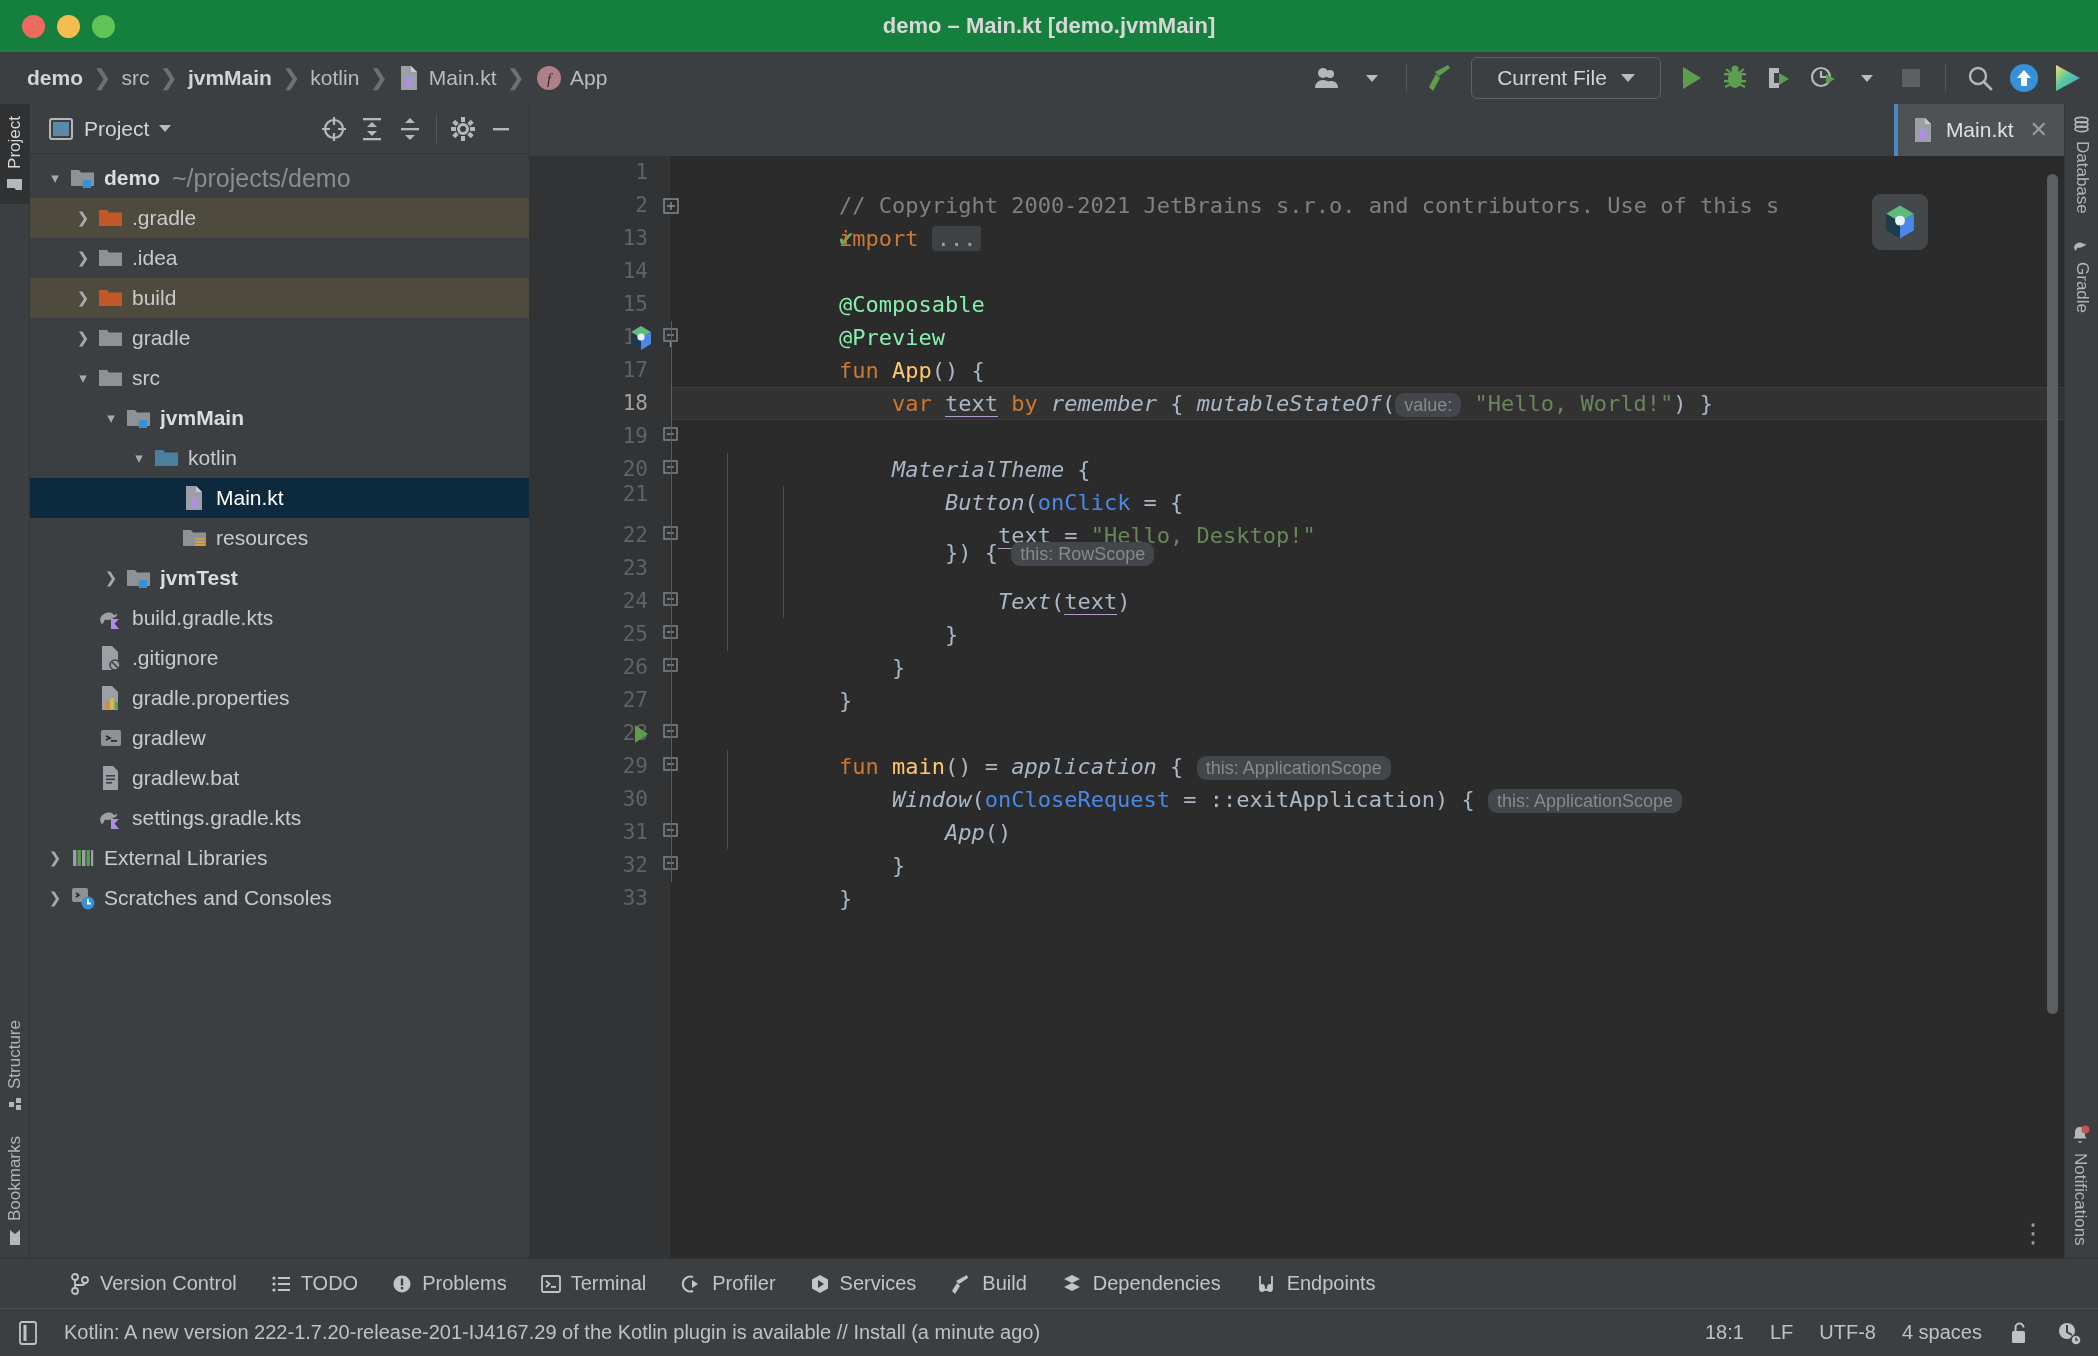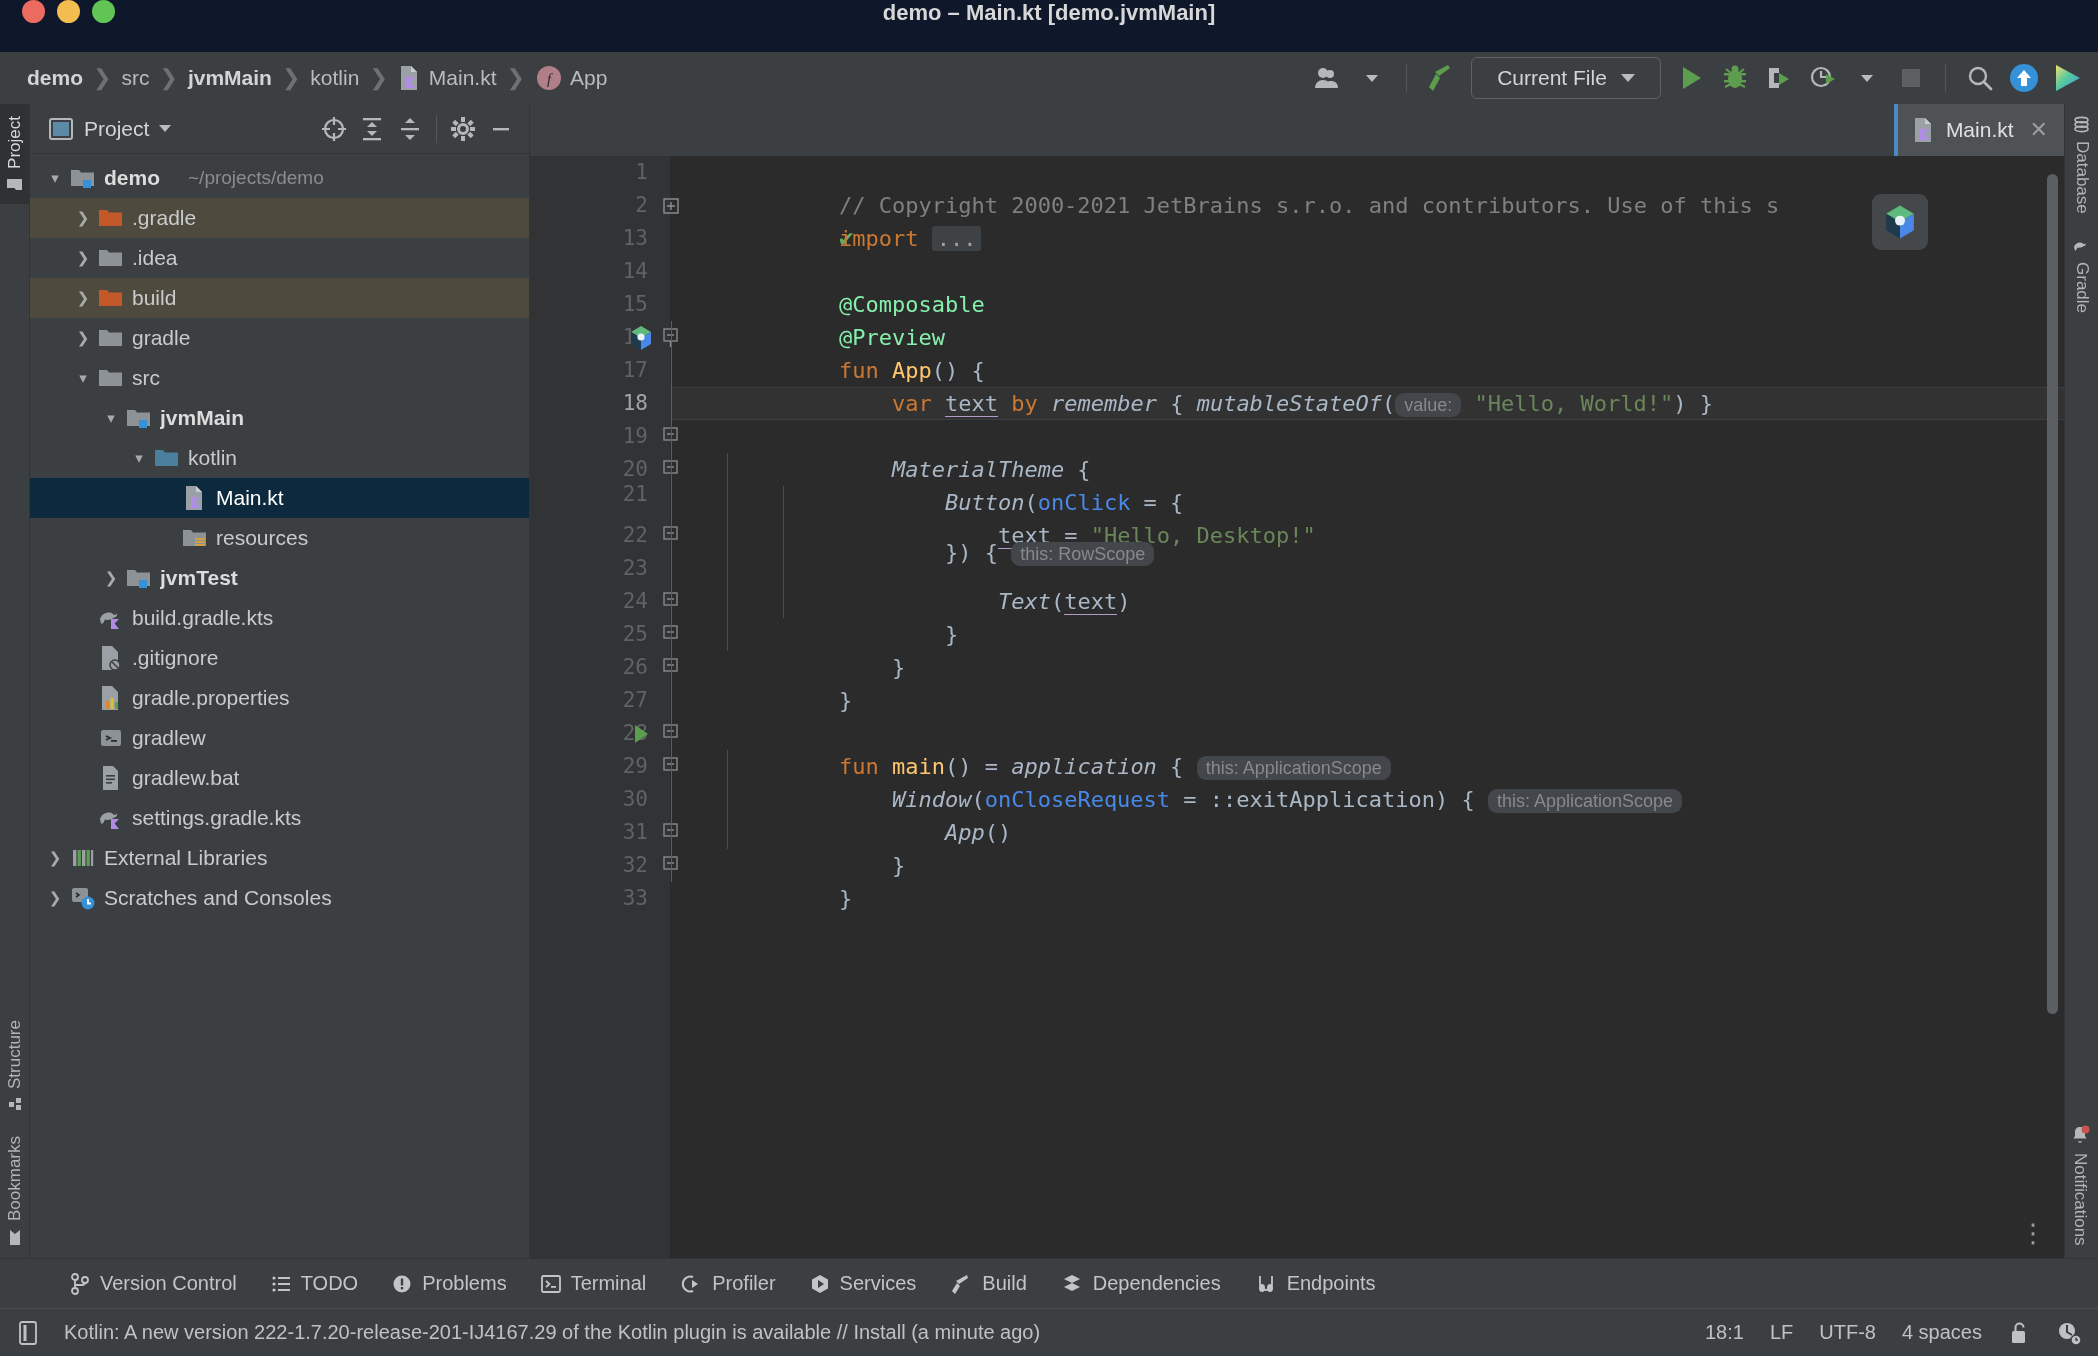--- a/index.html
+++ b/index.html
@@ -13,22 +13,22 @@
   .app {
     position: relative;
     width: 2098px; height: 1356px;
     background: #3c3f41;
     display: flex; flex-direction: column;
   }
 
   
   .titlebar {
     height: 52px; flex: 0 0 52px;
-    background: #0f172a;
-    display: flex; align-items: flex-start;
+    background: #15803d;
+    display: flex; align-items: center;
     position: relative;
   }
   .traffic { display: flex; gap: 12px; padding-left: 22px; }
   .dot { width: 23px; height: 23px; border-radius: 50%; }
   .dot.red { background: #ec6a5f; }
   .dot.yellow { background: #f4bd4f; }
   .dot.green { background: #61c555; }
   .win-title {
     position: absolute; left: 0; right: 0; text-align: center;
     color: #d7d7d7; font-size: 22px; font-weight: bold;
@@ -111,21 +111,21 @@
   }
   .row.excluded { background: #4e4a3e; }
   .row.selected { background: #0d293e; color: #ffffff; }
   .arrow {
     width: 26px; flex: 0 0 26px; display: flex; align-items: center; justify-content: center;
     color: #a7abac; font-size: 15px;
   }
   .ficon { width: 30px; flex: 0 0 30px; display: flex; align-items: center; justify-content: center; margin-right: 6px; }
   .rlabel { overflow: hidden; text-overflow: ellipsis; }
   .rlabel.b { font-weight: bold; color: #dcdcdc; }
-  .rpath { color: #8a8d8e; font-size: 19px; margin-left: 28px; }
+  .rpath { color: #8a8d8e; font-size: 25px; margin-left: 12px; }
 
   
   .editorwrap { flex: 1; display: flex; flex-direction: column; min-width: 0; background: #2b2b2b; }
   .tabstrip {
     height: 52px; flex: 0 0 52px;
     background: #3c3f41; display: flex; align-items: stretch;
     position: relative;
   }
   .etab {
     display: flex; align-items: center; gap: 10px;

